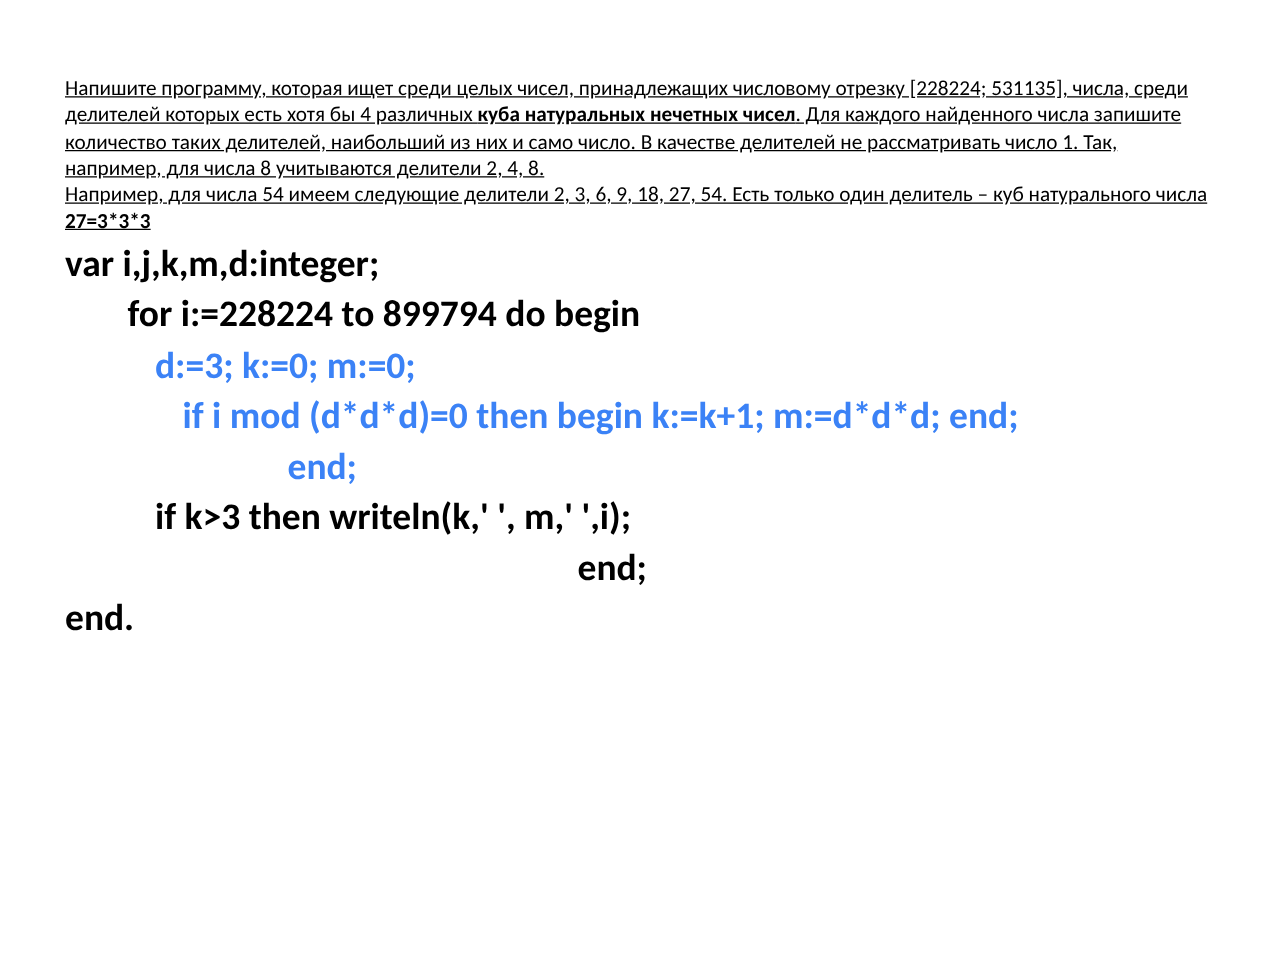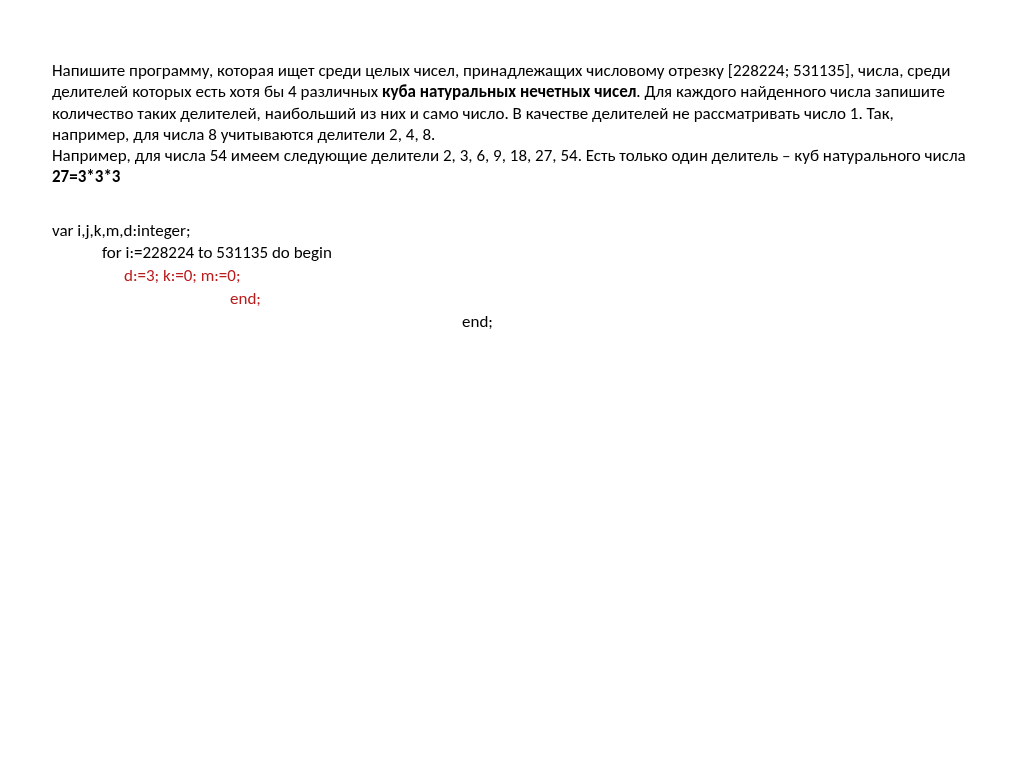--- a/index.html
+++ b/index.html
@@ -12,50 +12,55 @@
     color: #000000;
   }
   .page {
     padding: 60px 52px 0 52px;
     box-sizing: border-box;
   }
   .problem {
     font-size: 17px;
     line-height: 1.25;
     color: #000000;
-    margin-bottom: 32px;
+    margin-bottom: 4px;
+    text-decoration: underline;
   }
   .problem b {
     font-weight: bold;
   }
   .code {
-    font-size: 17px;
+    font-size: 30px;
     line-height: 1.35;
     font-family: "Calibri", "Segoe UI", Arial, sans-serif;
+    font-weight: bold;
   }
   .black { color: #000000; }
-  .blue  { color: #b91c1c; }
+  .blue  { color: #3b82f6; }
   .ind1 { padding-left: 50px; }
   .ind2 { padding-left: 72px; }
   .ind3 { padding-left: 94px; }
   .ind4 { padding-left: 178px; }
   .ind5 { padding-left: 410px; }
   .line { white-space: pre; }
 </style>
 </head>
 <body>
 
 <div class="page">
 
   <div class="problem">
     <span>Напишите программу, которая ищет среди целых чисел, принадлежащих числовому отрезку [228224; 531135], числа, среди делителей которых есть хотя бы 4 различных </span><b>куба натуральных нечетных чисел</b><span>. Для каждого найденного числа запишите количество таких делителей, наибольший из них и само число. В качестве делителей не рассматривать число 1. Так, например, для числа 8 учитываются делители 2, 4, 8.</span><br>
     <span>Например, для числа 54 имеем следующие делители 2, 3, 6, 9, 18, 27, 54.  Есть только один делитель – куб натурального числа  </span><b>27=3*3*3</b>
   </div>
 
   <div class="code">
     <div class="line black">var i,j,k,m,d:integer;</div>
-    <div class="line black ind1">for i:=228224 to 531135 do begin</div>
+    <div class="line black ind1">for i:=228224 to 899794 do begin</div>
     <div class="line blue ind2">d:=3; k:=0; m:=0;</div>
+    <div class="line blue ind3">if i mod (d*d*d)=0 then begin k:=k+1; m:=d*d*d; end;</div>
     <div class="line blue ind4">end;</div>
+    <div class="line black ind2">if k&gt;3 then writeln(k,' ', m,' ',i);</div>
     <div class="line black ind5">end;</div>
+    <div class="line black">end.</div>
   </div>
 
 </div>
 
 </body></html>

